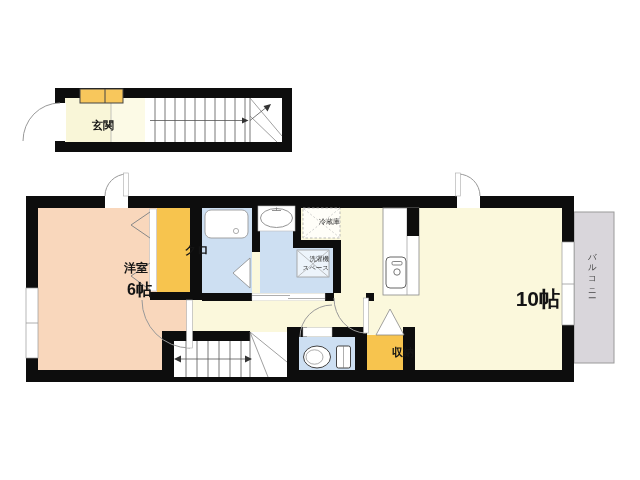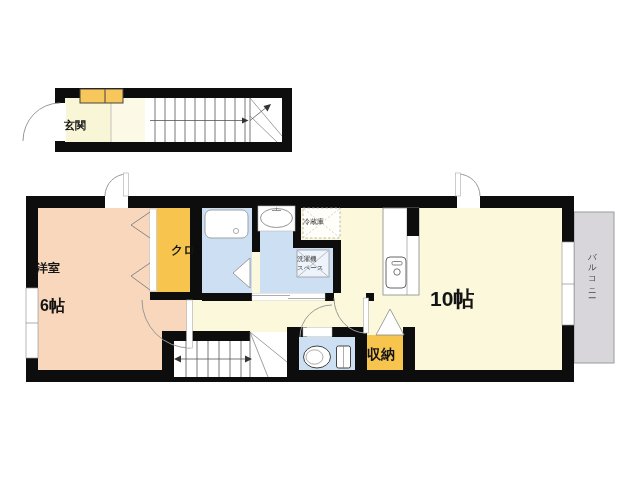--- a/index.html
+++ b/index.html
@@ -1,19 +1,19 @@
 <!DOCTYPE html>
 <html><head>
 <meta charset="utf-8">
 <style>
   html,body{margin:0;padding:0;background:#ffffff;}
   #stage{position:relative;width:640px;height:480px;background:#fff;
          font-family:"Liberation Sans",sans-serif;overflow:hidden;}
   #plan-svg{position:absolute;left:0;top:0;}
-  .lbl{position:absolute;text-align:left;color:#141414;font-weight:bold;
+  .lbl{position:absolute;text-align:right;color:#141414;font-weight:bold;
        line-height:1.15;white-space:nowrap;}
   .tiny{font-weight:normal;color:#333;}
   .vtext{writing-mode:vertical-rl;letter-spacing:2px;font-weight:normal;color:#444;}
 </style>
 </head>
 <body>
 
 <div id="stage">
   <svg id="plan-svg" width="640" height="480" viewBox="0 0 640 480">
 
@@ -143,21 +143,21 @@
       <path d="M142,300 A48,48 0 0 0 190,348" stroke="#999" stroke-width="1" fill="none"></path>
       <rect x="186.5" y="300" width="6" height="48" fill="#fff" stroke="#aaa" stroke-width="0.6"></rect>
       <path d="M300,337 A32,32 0 0 1 332,305" stroke="#999" stroke-width="1" fill="none"></path>
       <path d="M334,298 A32,35 0 0 0 366,333" stroke="#999" stroke-width="1" fill="none"></path>
       <rect x="363.5" y="298" width="5" height="35" fill="#fff" stroke="#aaa" stroke-width="0.6"></rect>
     </g>
   </svg>
 
   <div class="lbl" style="left:64px;top:119px;width:50px;font-size:11px;">玄関</div>
   <div class="lbl" style="left:36px;top:262px;width:112px;font-size:12px;">洋室</div>
-  <div class="lbl" style="left:40px;top:281px;width:112px;font-size:16px;margin-top:16px;">6帖</div>
+  <div class="lbl" style="left:40px;top:281px;width:112px;font-size:16px;">6帖</div>
   <div class="lbl" style="left:171px;top:244px;width:38px;font-size:12px;">クロ</div>
   <div class="lbl tiny" style="left:303px;top:218px;width:37px;font-size:7px;">冷蔵庫</div>
   <div class="lbl tiny" style="left:297px;top:255px;width:32px;font-size:6.5px;">洗濯機</div>
   <div class="lbl tiny" style="left:297px;top:263.5px;width:32px;font-size:6.5px;">スペース</div>
   <div class="lbl" style="left:430px;top:287px;width:130px;font-size:21px;">10帖</div>
-  <div class="lbl" style="left:367px;top:346px;width:36px;font-size:14px;">収納</div>
+  <div class="lbl" style="left:367px;top:346px;width:47px;font-size:11px;">収納</div>
   <div class="lbl vtext" style="left:587px;top:247px;font-size:8.5px;">バルコニー</div>
 </div>
 
 </body></html>

